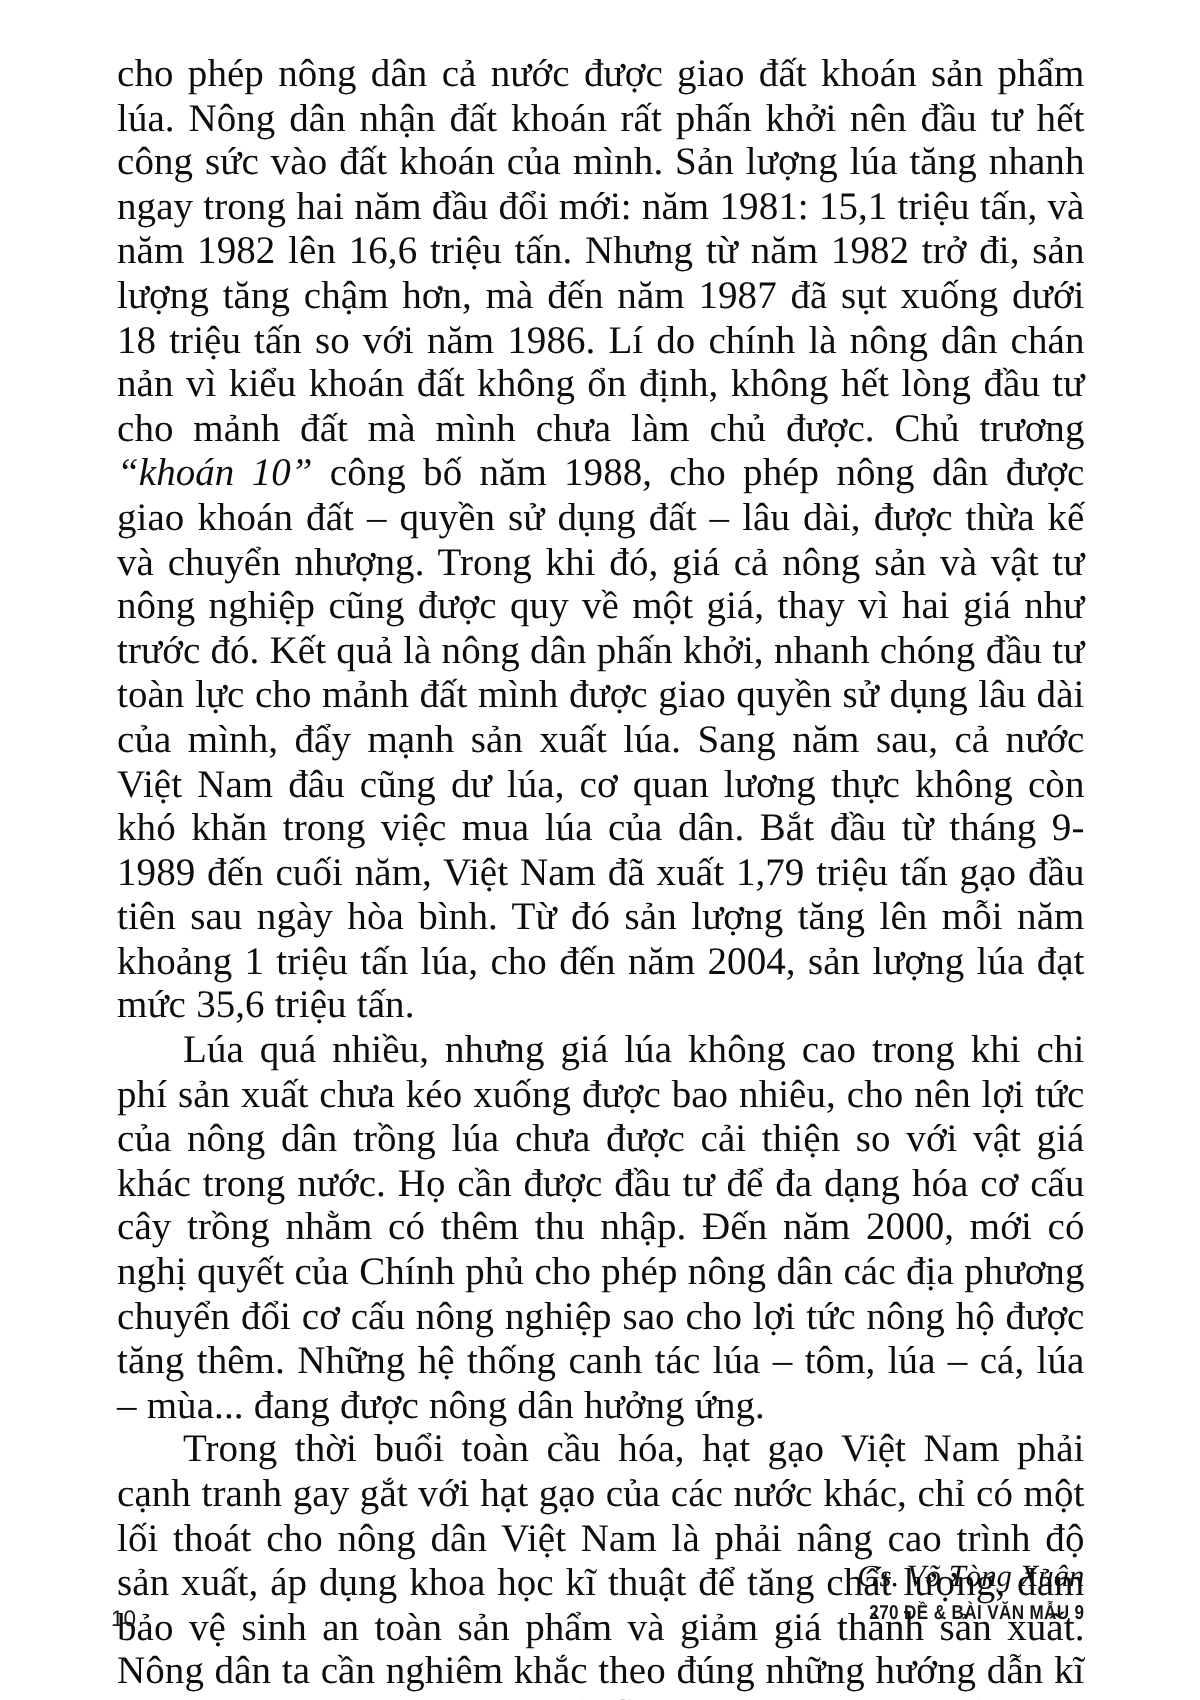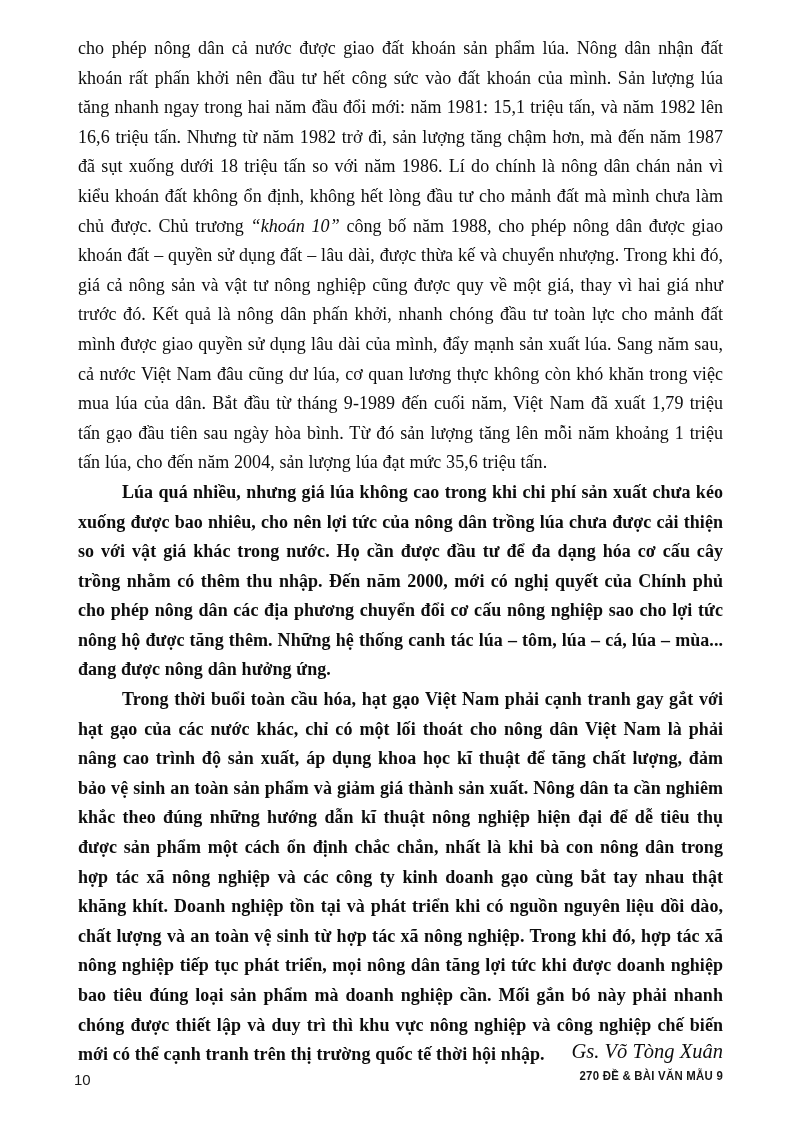--- a/index.html
+++ b/index.html
@@ -18,32 +18,31 @@
   }
   .text-column {
     position: absolute;
     left: 78px;
     top: 34px;
     width: 645px;
   }
   .para {
     margin: 0;
     font-family: "Liberation Serif", "DejaVu Serif", serif;
-    font-size: 18px;
+    font-size: 26px;
     line-height: 29.6px;
     color: #0d0d0d;
     text-align: justify;
     text-justify: inter-word;
     word-spacing: 0.2px;
     letter-spacing: 0.05px;
     -webkit-font-smoothing: antialiased;
   }
   .para + .para {
     margin-top: 0;
-    font-weight: bold;
   }
   .para.indent {
     text-indent: 44px;
   }
   .para em {
     font-style: italic;
   }
   .signature {
     position: absolute;
     right: 77px;

